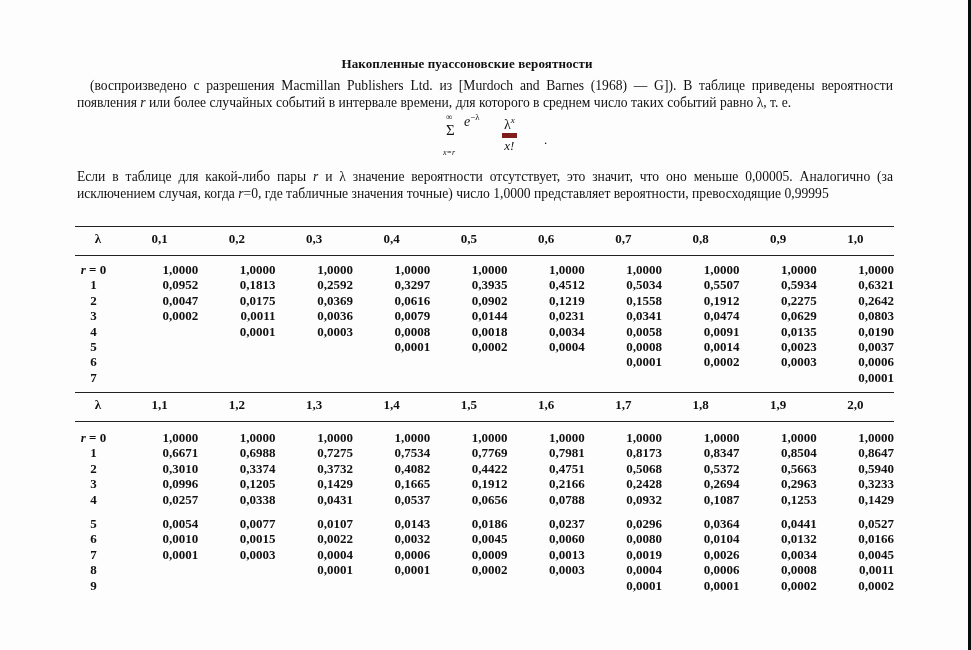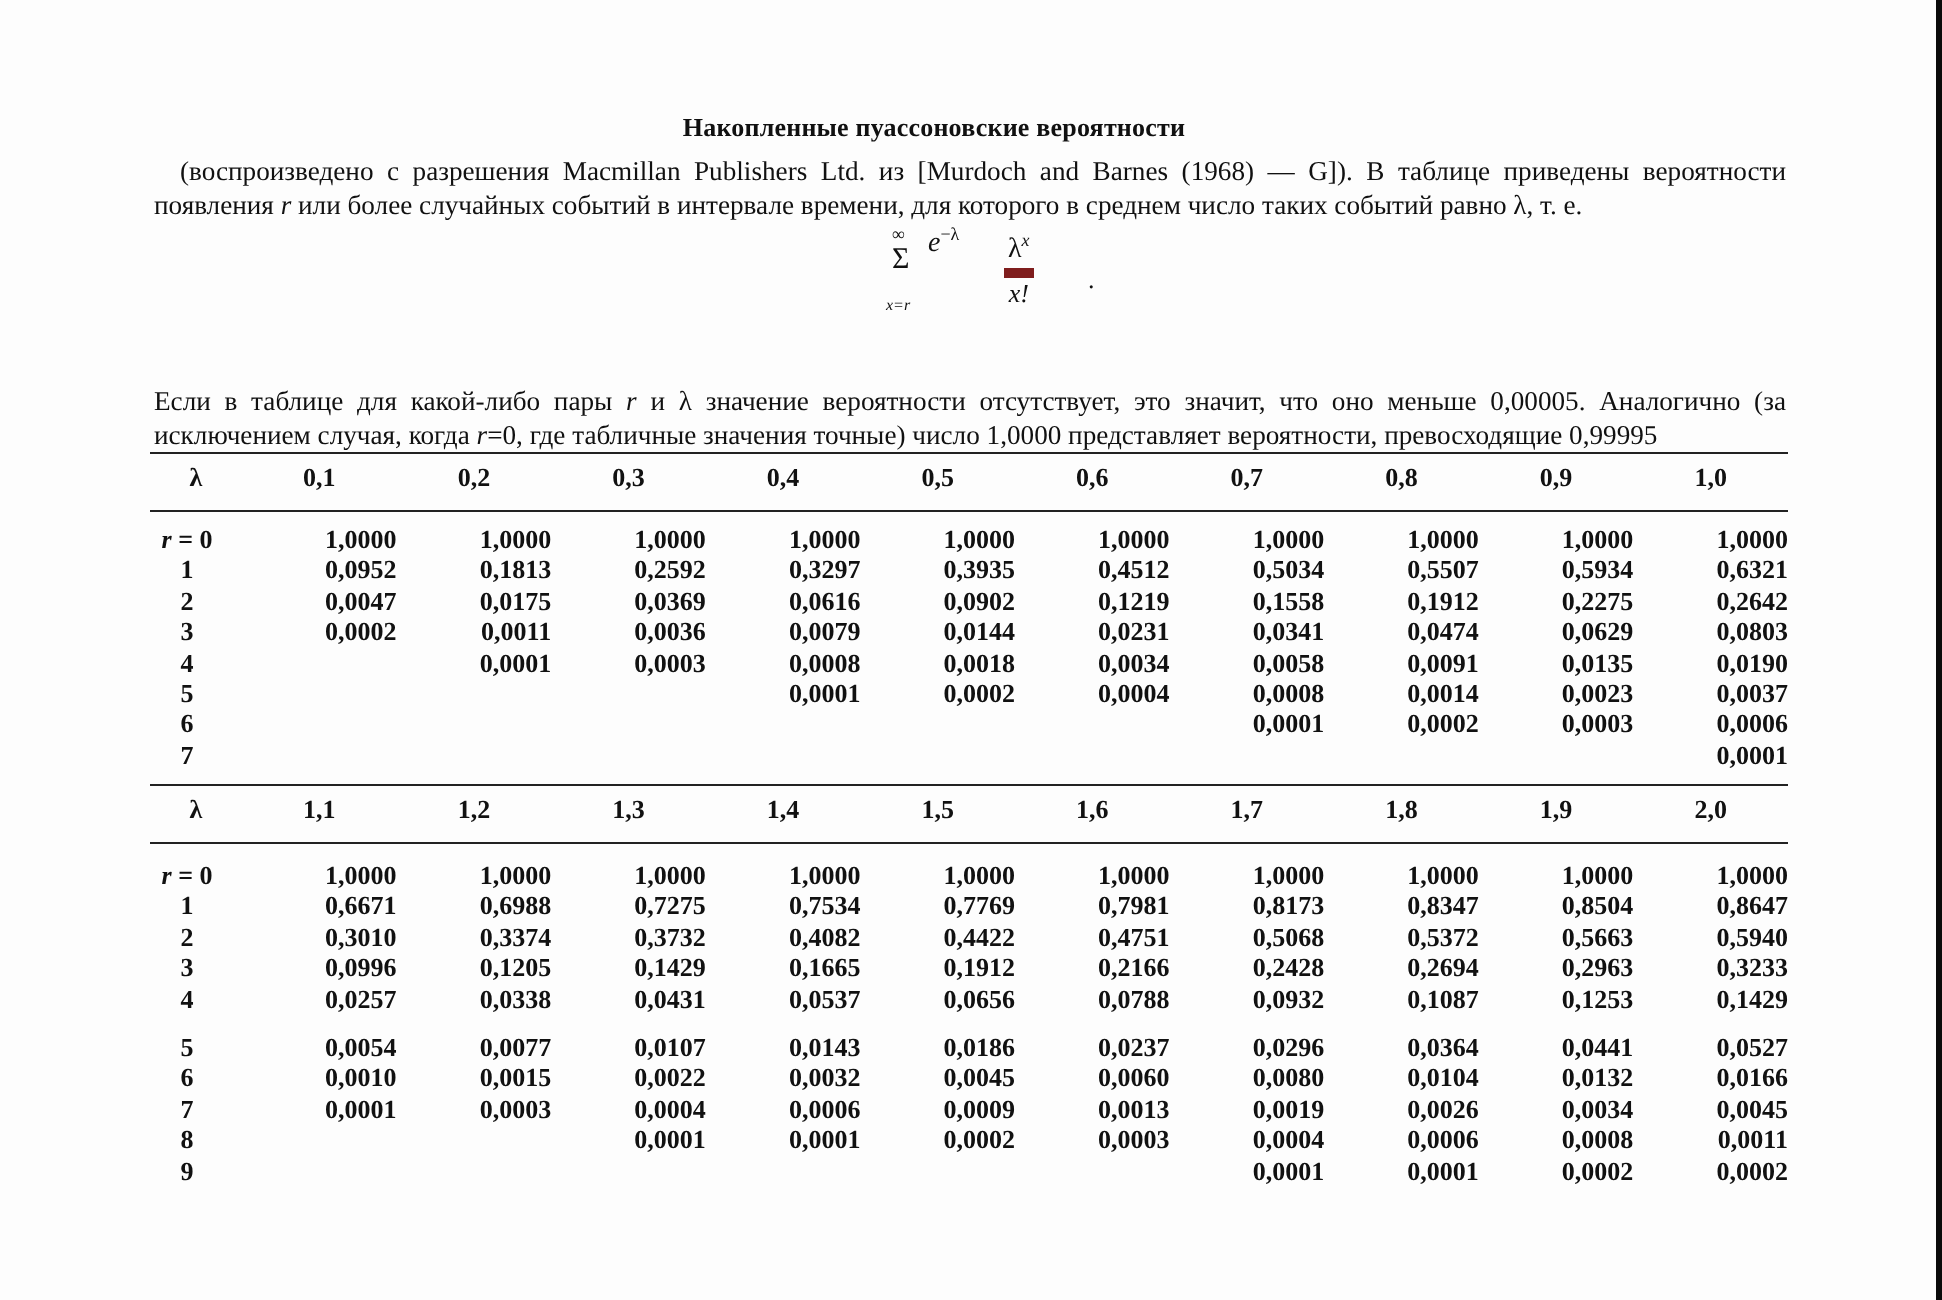--- a/index.html
+++ b/index.html
@@ -10,21 +10,21 @@
   .right-edge { position:absolute; right:0; top:0; width:3px; height:650px; background:#0a0a0a; }
   .title {
     position:absolute; left:0; width:934px; top:56px; text-align:center;
     font-size:13px; font-weight:bold; letter-spacing:0.1px;
   }
   .para {
     position:absolute; left:77px; width:816px; font-size:13.6px; line-height:17px;
     text-align:justify; font-weight:normal; transform-origin:left top;
   }
   .para1 { top:77px; text-indent:13px; }
-  .para2 { top:168px;margin-top:24px; }
+  .para2 { top:168px; }
   .it { font-style:italic; }
   .formula {
     position:absolute; left:440px; top:112px; width:140px; height:48px; font-size:13px;
   }
   .formula .sig { position:absolute; left:6px; top:10px; font-size:15px; }
   .formula .inf { position:absolute; left:6px; top:0px; font-size:9px; }
   .formula .sub { position:absolute; left:3px; top:36px; font-size:8px; font-style:italic; }
   .formula .exp { position:absolute; left:24px; top:0; font-style:italic; font-size:14px; }
   .formula .exp sup { font-size:9px; font-style:normal; }
   .formula .frac { position:absolute; left:62px; top:3px; text-align:center; }

